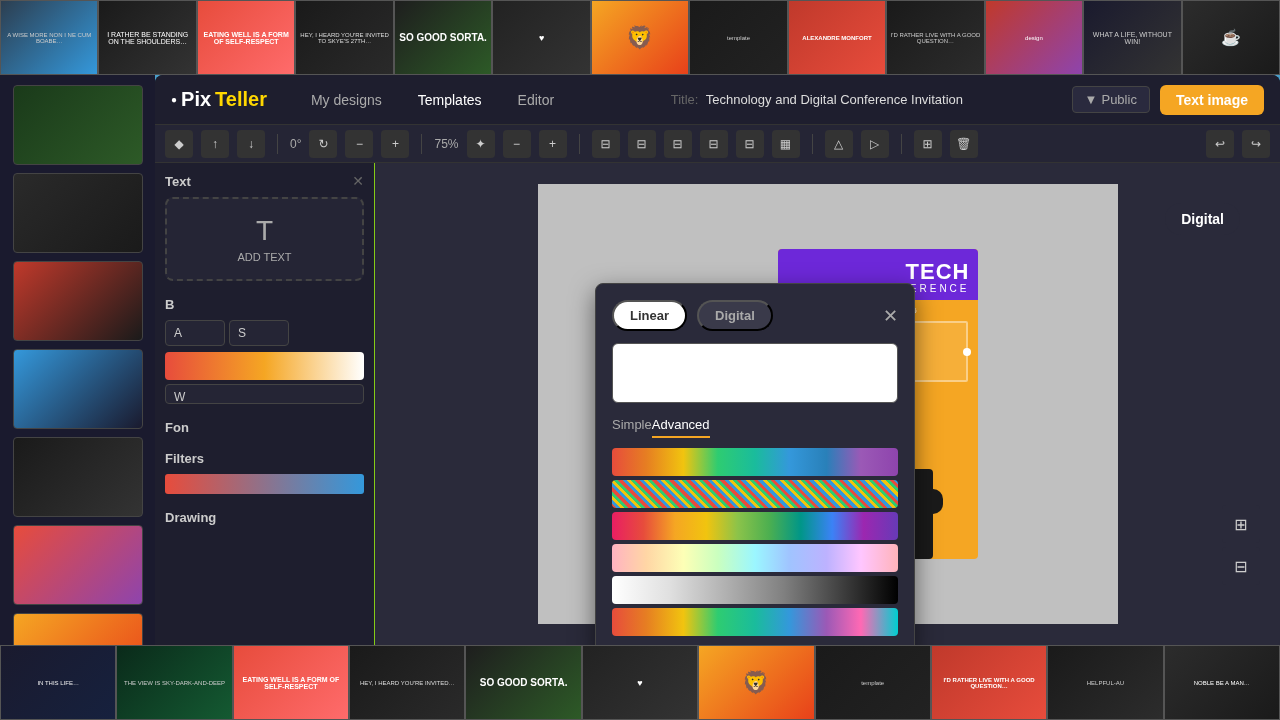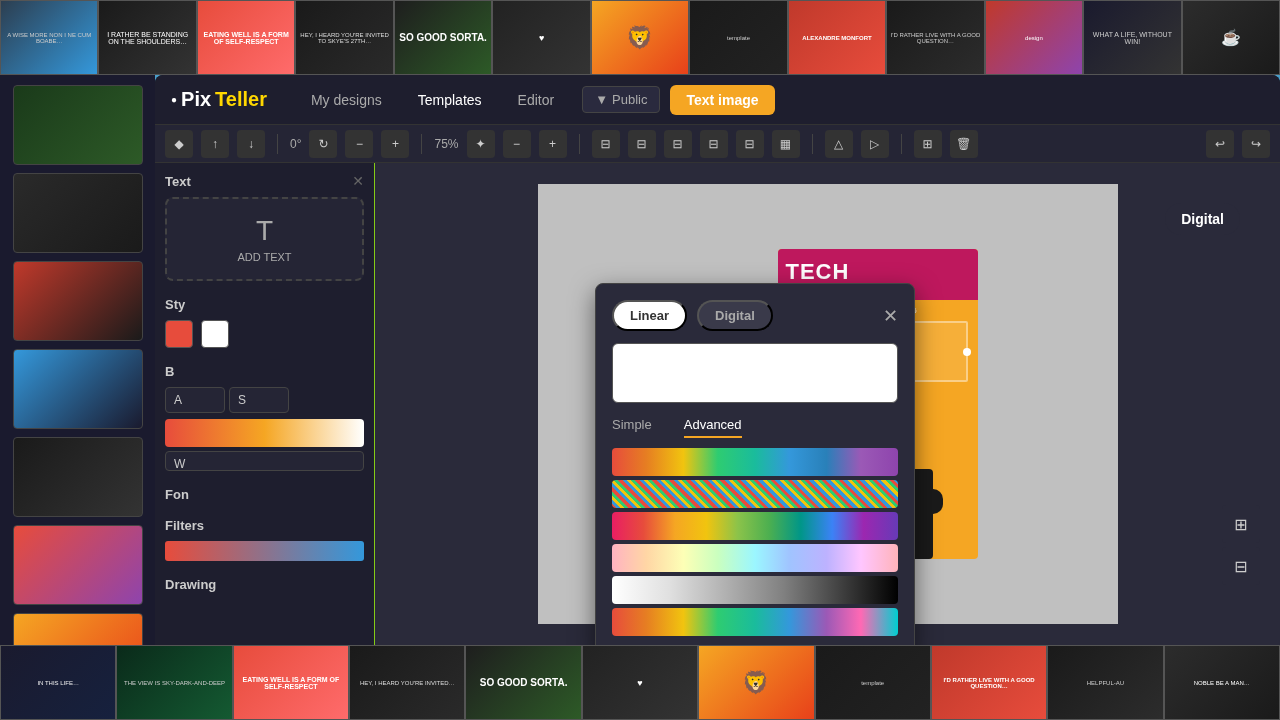--- a/index.html
+++ b/index.html
@@ -90,21 +90,21 @@
       position: relative; overflow: hidden;
     }
     .canvas-bg { background: #c0c0c0; width: 580px; height: 440px; position: relative; display: flex; align-items: center; justify-content: center; }
 
     
     .conf-card {
       width: 200px; height: 310px; background: #f5a623;
       border-radius: 4px; position: relative; overflow: hidden;
       display: flex; flex-direction: column; align-items: center;
     }
-    .conf-card-top { background: #be185d; width: 100%; padding: 10px 8px 6px; text-align: left; }
+    .conf-card-top { background: #6d28d9; width: 100%; padding: 10px 8px 6px; text-align: right; }
     .conf-tech { color: #fff; font-size: 22px; font-weight: 900; letter-spacing: 1px; }
     .conf-conference { color: #fff; font-size: 10px; letter-spacing: 3px; margin-top: -2px; }
     .conf-alex { color: #fff; font-size: 20px; font-weight: 900; line-height: 1.1; }
     .conf-smith { color: #fff; font-size: 20px; font-weight: 900; }
 
     
     .animate-btn {
       position: absolute; top: 20px; right: 20px;
       background: #2a2a3a; color: #fff; border: none; padding: 8px 16px;
       border-radius: 20px; font-size: 14px; cursor: pointer; font-weight: bold;
@@ -138,23 +138,23 @@
     .picker-tab { padding: 6px 16px; border-radius: 20px; font-size: 13px; cursor: pointer; font-weight: bold; }
     .picker-tab.active { background: #fff; color: #333; }
     .picker-tab.inactive { background: #3a3a4a; color: #aaa; }
     .picker-close { margin-left: auto; background: none; border: none; color: #aaa; font-size: 18px; cursor: pointer; }
 
     
     .color-preview-box {
       width: 100%; height: 60px; background: #ffffff; border-radius: 6px; margin-bottom: 10px;
       border: 1px solid #555;
     }
-    .simple-advanced { display: flex; gap: 16px; margin-bottom: 10px; }
+    .simple-advanced { display: flex; margin-bottom: 10px; }
     .sa-tab { color: #aaa; font-size: 13px; cursor: pointer; padding: 4px 0; border-bottom: 2px solid transparent; }
-    .sa-tab.active { color: #fff; border-bottom: 2px solid #f5a623; margin-left: 16px; }
+    .sa-tab.active { color: #fff; border-bottom: 2px solid #f5a623; }
 
     
     .palette-row { display: flex; width: 100%; height: 28px; margin-bottom: 4px; border-radius: 4px; overflow: hidden; }
     .panel-input { background: #252535; border: 1px solid #444; color: #ccc; padding: 5px 8px; border-radius: 4px; font-size: 12px; width: 100%; }
 
     
     .left-strip {
       position: absolute; left: 0; top: 75px; bottom: 75px; width: 155px;
       background: #1a1a2e; z-index: 1; display: flex; flex-direction: column; align-items: center;
       padding: 10px 0; gap: 8px; overflow: hidden;
@@ -263,20 +263,24 @@
 
   <div class="navbar">
     <div class="logo">
       <span style="color:#fff; font-size:10px;">●</span>
       <span class="logo-pix">Pix</span>
       <span class="logo-teller">Teller</span>
     </div>
     <a class="nav-link">My designs</a>
     <a class="nav-link active">Templates</a>
     <a class="nav-link">Editor</a>
+    <div class="nav-title-area">
+      <span class="label">Title:</span>
+      <span class="title-text">Technology and Digital Conference Invitation</span>
+    </div>
     <div class="nav-right">
       <button class="public-btn">
         <span>▼</span>
         <span>Public</span>
       </button>
       <button class="save-btn">Text image</button>
     </div>
   </div>
 
   <div class="toolbar">
@@ -319,29 +323,20 @@
         <div class="panel-title">
           <span>Text</span>
           <button class="panel-close-btn">✕</button>
         </div>
         <div class="add-text-box">
           <div class="text-icon">T</div>
           <div>ADD TEXT</div>
         </div>
       </div>
 
-      <div class="panel-section">
-        <div class="panel-title">
-          <span>Sty</span>
-        </div>
-        <div style="display:flex; gap:8px; margin-bottom:6px;">
-          <div style="width:28px; height:28px; background:#e74c3c; border-radius:4px; border:1px solid #555; cursor:pointer;"></div>
-          <div style="width:28px; height:28px; background:#fff; border-radius:4px; border:1px solid #555; cursor:pointer;"></div>
-        </div>
-      </div>
 
       <div class="panel-section">
         <div class="panel-title">
           <span>B</span>
         </div>
         <div style="display:flex; gap:4px; margin-bottom:6px;">
           <input class="panel-input" style="width: 60px;" value="A" readonly="">
           <input class="panel-input" style="width: 60px;" value="S" readonly="">
         </div>
         <div style="height:28px; background: linear-gradient(90deg, #e74c3c, #f5a623, #fff); border-radius:4px; margin-bottom:4px; cursor:pointer;"></div>

